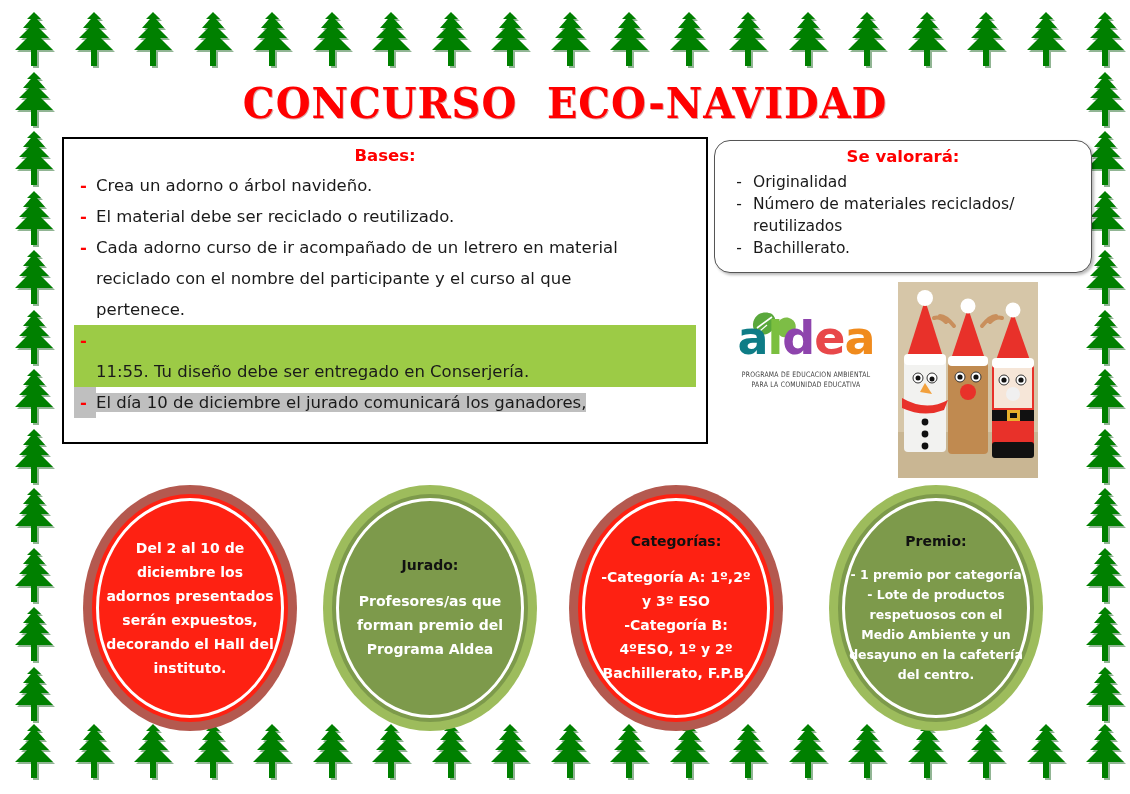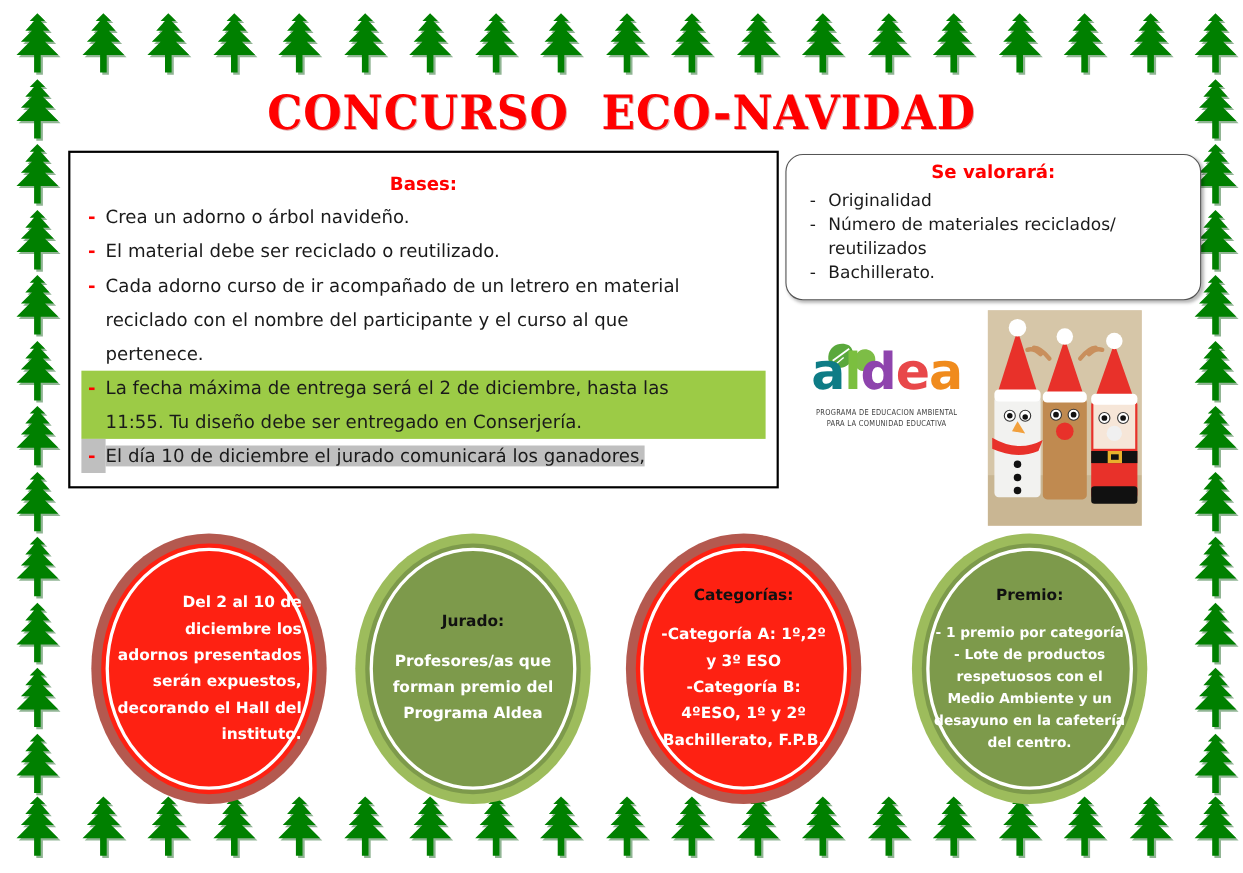--- a/index.html
+++ b/index.html
@@ -41,21 +41,21 @@
     white-space: pre;
   }
 
   
   #bases-box {
     position: absolute;
     left: 62px; top: 137px;
     width: 646px; height: 307px;
     border: 2px solid #000000;
     background: #ffffff;
-    padding: 19px 10px 0 10px;
+    padding: 7px 10px 0 10px;
   }
   .box-heading {
     color: #ff0000;
     font-weight: bold;
     font-size: 16.5px;
     text-align: center;
     font-family: "DejaVu Sans", sans-serif;
     margin-bottom: 5px;
   }
   .bullet {
@@ -810,21 +810,21 @@
       <span class="btext">
         <span>Cada adorno curso de ir acompañado de un letrero en material</span><br>
         <span>reciclado con el nombre del participante y el curso al que</span><br>
         <span>pertenece.</span>
       </span>
     </div>
 
     <div class="bullet row-green">
       <span class="dash">-</span>
       <span class="btext">
-        <span>La fecha máxima de entrega será el 2 de diciembre, hasta las</span><br>
+        <br>
         <span>11:55. Tu diseño debe ser entregado en Conserjería.</span>
       </span>
     </div>
 
     <div class="bullet">
       <span class="dash grey-span">-</span>
       <span class="btext">
         <span class="grey-span">El día 10 de diciembre el jurado comunicará los ganadores,</span><br>
       </span>
     </div>
@@ -909,21 +909,21 @@
       <circle cx="106" cy="98" r="2.6" fill="#111"></circle>
       <circle cx="123" cy="98" r="2.6" fill="#111"></circle>
       <circle cx="115" cy="112" r="7" fill="#f0f0f0"></circle>
       <rect x="94" y="128" width="42" height="11" fill="#111"></rect>
       <rect x="109" y="128" width="13" height="11" fill="#e8b12c"></rect>
       <rect x="112" y="131" width="7" height="5" fill="#111"></rect>
       <rect x="94" y="160" width="42" height="16" rx="3" fill="#111"></rect>
     </svg>
   </div>
 
-  <div class="oval red" style="left:92px; top:494px; width:196px; height:228px;text-align:right;">
+  <div class="oval red" style="left:92px; top:494px; width:196px; height:228px;">
     <div class="inner"></div>
     <div class="content">
       <div class="obody">Del 2 al 10 de
 diciembre los
 adornos presentados
 serán expuestos,
 decorando el Hall del
 instituto.</div>
     </div>
   </div>

